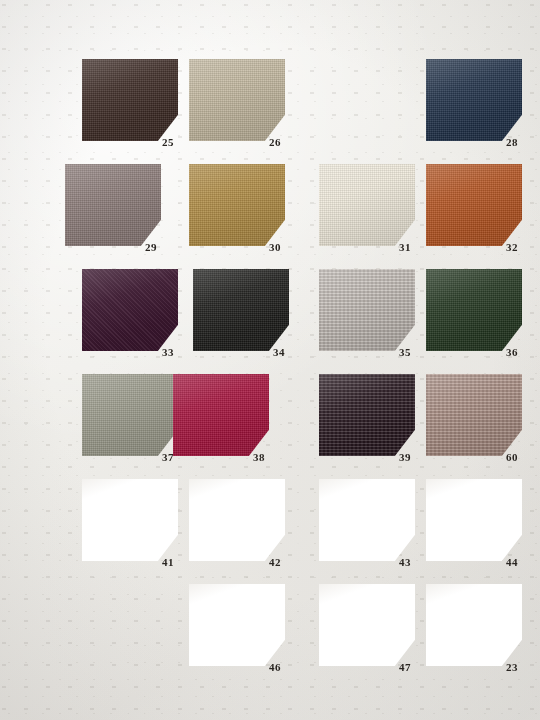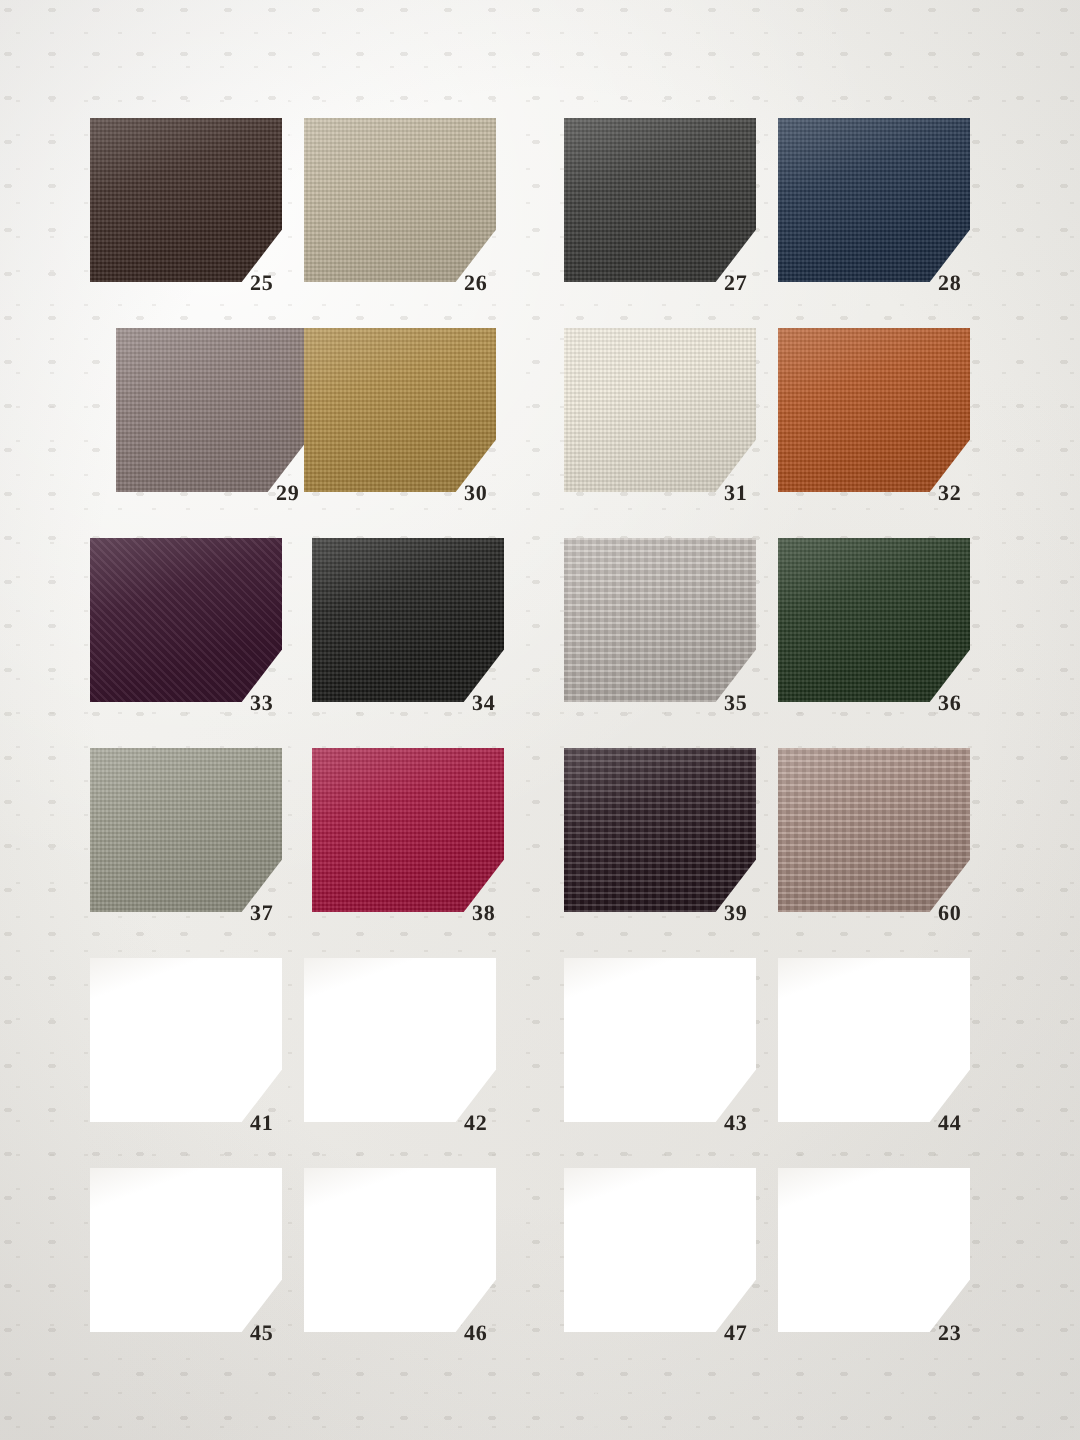--- a/index.html
+++ b/index.html
@@ -24,21 +24,21 @@
       radial-gradient(ellipse 2px 3px at 13px 11px, rgba(255,255,255,.8) 0 60%, rgba(0,0,0,0) 61%),
       radial-gradient(ellipse 2px 2px at 9px 17px, rgba(186,183,176,.35) 0 60%, rgba(0,0,0,0) 61%),
       radial-gradient(ellipse 3px 2px at 18px 3px, rgba(255,255,255,.7) 0 60%, rgba(0,0,0,0) 61%);
     background-size:22px 22px,19px 19px,17px 17px,25px 25px;
   }
   #vignette{
     position:absolute;inset:0;
     background:radial-gradient(ellipse 75% 70% at 50% 45%, rgba(0,0,0,0) 55%, rgba(130,126,120,.16) 100%);
   }
 
-  #grid{position:absolute;inset:0;}
+  #grid{position:absolute;inset:0;margin-left:37px;}
 
   .cell{position:absolute;}
 
   
   .swatch{
     position:absolute;left:0;top:0;
     width:96px;height:82px;
     clip-path:polygon(0 0,100% 0,100% 68%,79% 100%,0 100%);
     background:#888;
     overflow:hidden;
@@ -125,39 +125,30 @@
     </div>
     <div class="cell" style="left: 152px; top: 59px; width: 134px; height: 104px;">
       <div class="shadow"></div>
       <div class="edge"></div>
       <div class="swatch" style="background: rgb(194, 183, 158);">
         <div class="weave"></div>
         <div class="sheen"></div>
       </div>
       <div class="num">26</div>
     </div>
-    <div class="cell" style="left: 282px; top: 59px; width: 134px; height: 104px;">
-      <div class="shadow"></div>
-      <div class="edge"></div>
-      <div class="swatch" style="background: rgb(58, 58, 56);">
-        <div class="weave"></div>
-        <div class="sheen"></div>
-      </div>
-      <div class="num">27</div>
-    </div>
     <div class="cell" style="left: 389px; top: 59px; width: 134px; height: 104px;">
       <div class="shadow"></div>
       <div class="edge"></div>
       <div class="swatch" style="background: rgb(30, 48, 72);">
         <div class="weave"></div>
         <div class="sheen"></div>
       </div>
       <div class="num">28</div>
     </div>
-    <div class="cell" style="left: 58px; top: 164px; width: 134px; height: 92px;">
+    <div class="cell" style="left: 28px; top: 164px; width: 134px; height: 92px;">
       <div class="shadow"></div>
       <div class="edge"></div>
       <div class="swatch" style="background: rgb(139, 123, 120);">
         <div class="weave"></div>
         <div class="sheen"></div>
       </div>
       <div class="num">29</div>
     </div>
     <div class="cell" style="left: 152px; top: 164px; width: 134px; height: 104px;">
       <div class="shadow"></div>
@@ -224,21 +215,21 @@
     </div>
     <div class="cell" style="left: 45px; top: 374px; width: 134px; height: 104px; padding-left: 38px;">
       <div class="shadow"></div>
       <div class="edge"></div>
       <div class="swatch" style="background: rgb(155, 155, 140);">
         <div class="weave"></div>
         <div class="sheen"></div>
       </div>
       <div class="num">37</div>
     </div>
-    <div class="cell" style="left: 156px; top: 374px; width: 134px; height: 116px; padding-left: 13px;">
+    <div class="cell" style="left: 136px; top: 374px; width: 134px; height: 116px; padding-left: 13px;">
       <div class="shadow"></div>
       <div class="edge"></div>
       <div class="swatch" style="background: rgb(166, 18, 60);">
         <div class="weave"></div>
         <div class="sheen"></div>
       </div>
       <div class="num">38</div>
     </div>
     <div class="cell" style="left: 282px; top: 374px; width: 134px; height: 104px;">
       <div class="shadow"></div>
@@ -283,28 +274,20 @@
       <div class="num">43</div>
     </div>
     <div class="cell slot" style="left: 389px; top: 479px; width: 134px; height: 104px;">
       <div class="shadow"></div>
       <div class="edge"></div>
       <div class="swatch" style="background: rgb(255, 255, 255);">
         <div class="inner-shade"></div>
       </div>
       <div class="num">44</div>
     </div>
-    <div class="cell slot" style="left: 45px; top: 584px; width: 134px; height: 104px;">
-      <div class="shadow"></div>
-      <div class="edge"></div>
-      <div class="swatch" style="background: rgb(255, 255, 255);">
-        <div class="inner-shade"></div>
-      </div>
-      <div class="num">45</div>
-    </div>
     <div class="cell slot" style="left: 152px; top: 584px; width: 134px; height: 104px; text-decoration: underline;">
       <div class="shadow"></div>
       <div class="edge"></div>
       <div class="swatch" style="background: rgb(255, 255, 255);">
         <div class="inner-shade"></div>
       </div>
       <div class="num">46</div>
     </div>
     <div class="cell slot" style="left: 282px; top: 584px; width: 134px; height: 104px;">
       <div class="shadow"></div>

